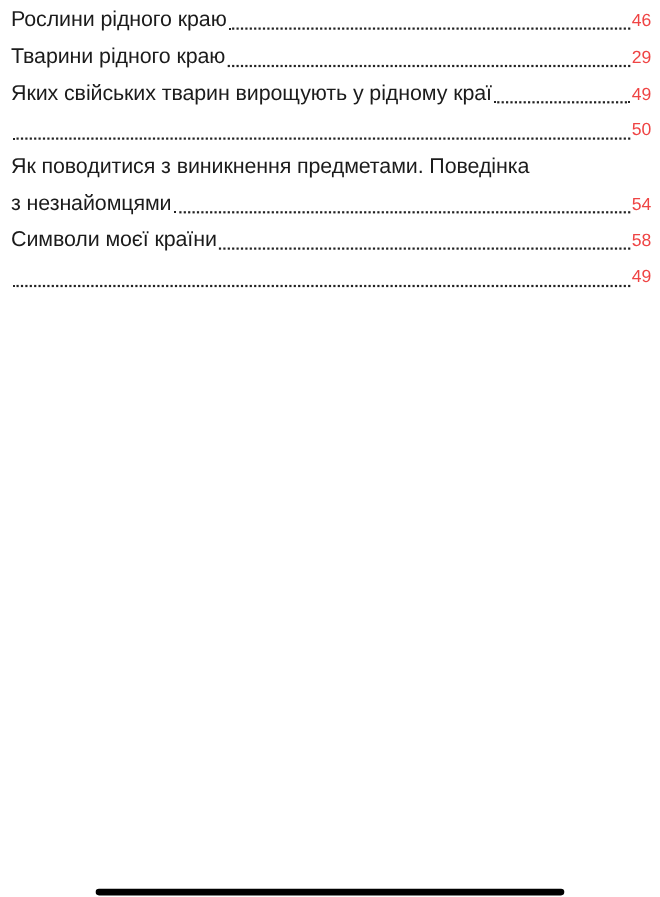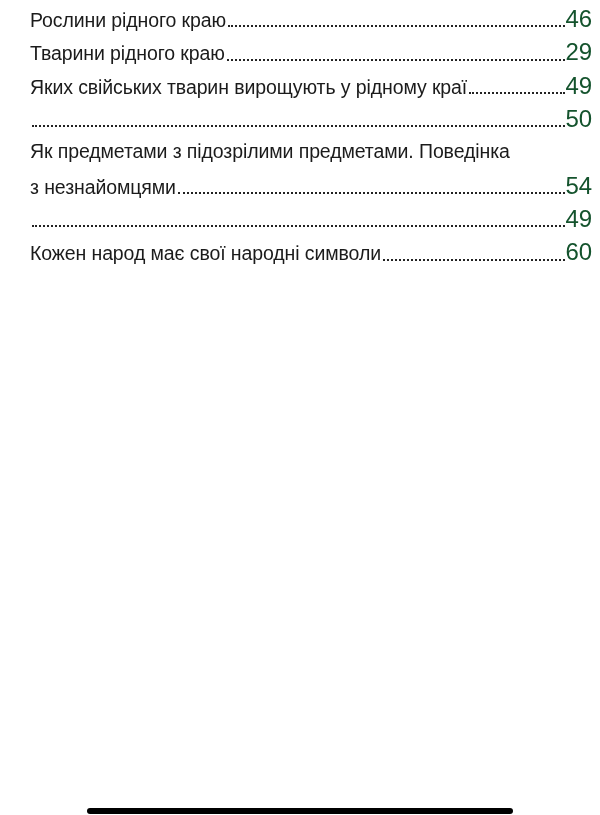--- a/index.html
+++ b/index.html
@@ -22,21 +22,20 @@
   .row {
     display: flex;
     align-items: baseline;
     height: 33.35px;
     line-height: 33.35px;
     font-size: 19.5px;
     letter-spacing: -0.1px;
     color: #1b1b1b;
     white-space: nowrap;
     position: relative;
-    margin-left: 20px;
   }
   .title {
     flex: 0 0 auto;
   }
   .leader {
     flex: 1 1 auto;
     position: relative;
     min-width: 6px;
     height: 1px;
     align-self: flex-end;
@@ -44,22 +43,22 @@
   .leader::after {
     content: "";
     position: absolute;
     left: 2px;
     right: 1px;
     bottom: 8px;
     border-bottom: 2.2px dotted #222222;
   }
   .pagenum {
     flex: 0 0 auto;
-    font-size: 24px;
-    color: #14532d;
+    font-size: 16px;
+    color: #ef4444;
   }
   .home-indicator {
     position: absolute;
     left: 50%;
     transform: translateX(-50%);
     bottom: 1px;
     width: 426px;
     height: 6px;
     border-radius: 3.5px;
     background: #000000;
@@ -83,31 +82,31 @@
       <div class="row">
         <span class="title">Яких свійських тварин вирощують у рідному краї</span>
         <span class="leader"></span>
         <span class="pagenum">49</span>
       </div>
       <div class="row">
         <span class="leader"></span>
         <span class="pagenum">50</span>
       </div>
       <div class="row">
-        <span class="title">Як предметами з підозрілими предметами. Поведінка</span>
+        <span class="title">Як поводитися з виникнення предметами. Поведінка</span>
       </div>
       <div class="row">
         <span class="title">з незнайомцями</span>
         <span class="leader"></span>
         <span class="pagenum">54</span>
       </div>
       <div class="row">
+        <span class="title">Символи моєї країни</span>
+        <span class="leader"></span>
+        <span class="pagenum">58</span>
+      </div>
+      <div class="row">
         <span class="leader"></span>
         <span class="pagenum">49</span>
-      </div>
-      <div class="row">
-        <span class="title">Кожен народ має свої народні символи</span>
-        <span class="leader"></span>
-        <span class="pagenum">60</span>
       </div>
     </section>
   <div class="home-indicator"></div>
 </main>
 
 </body></html>

